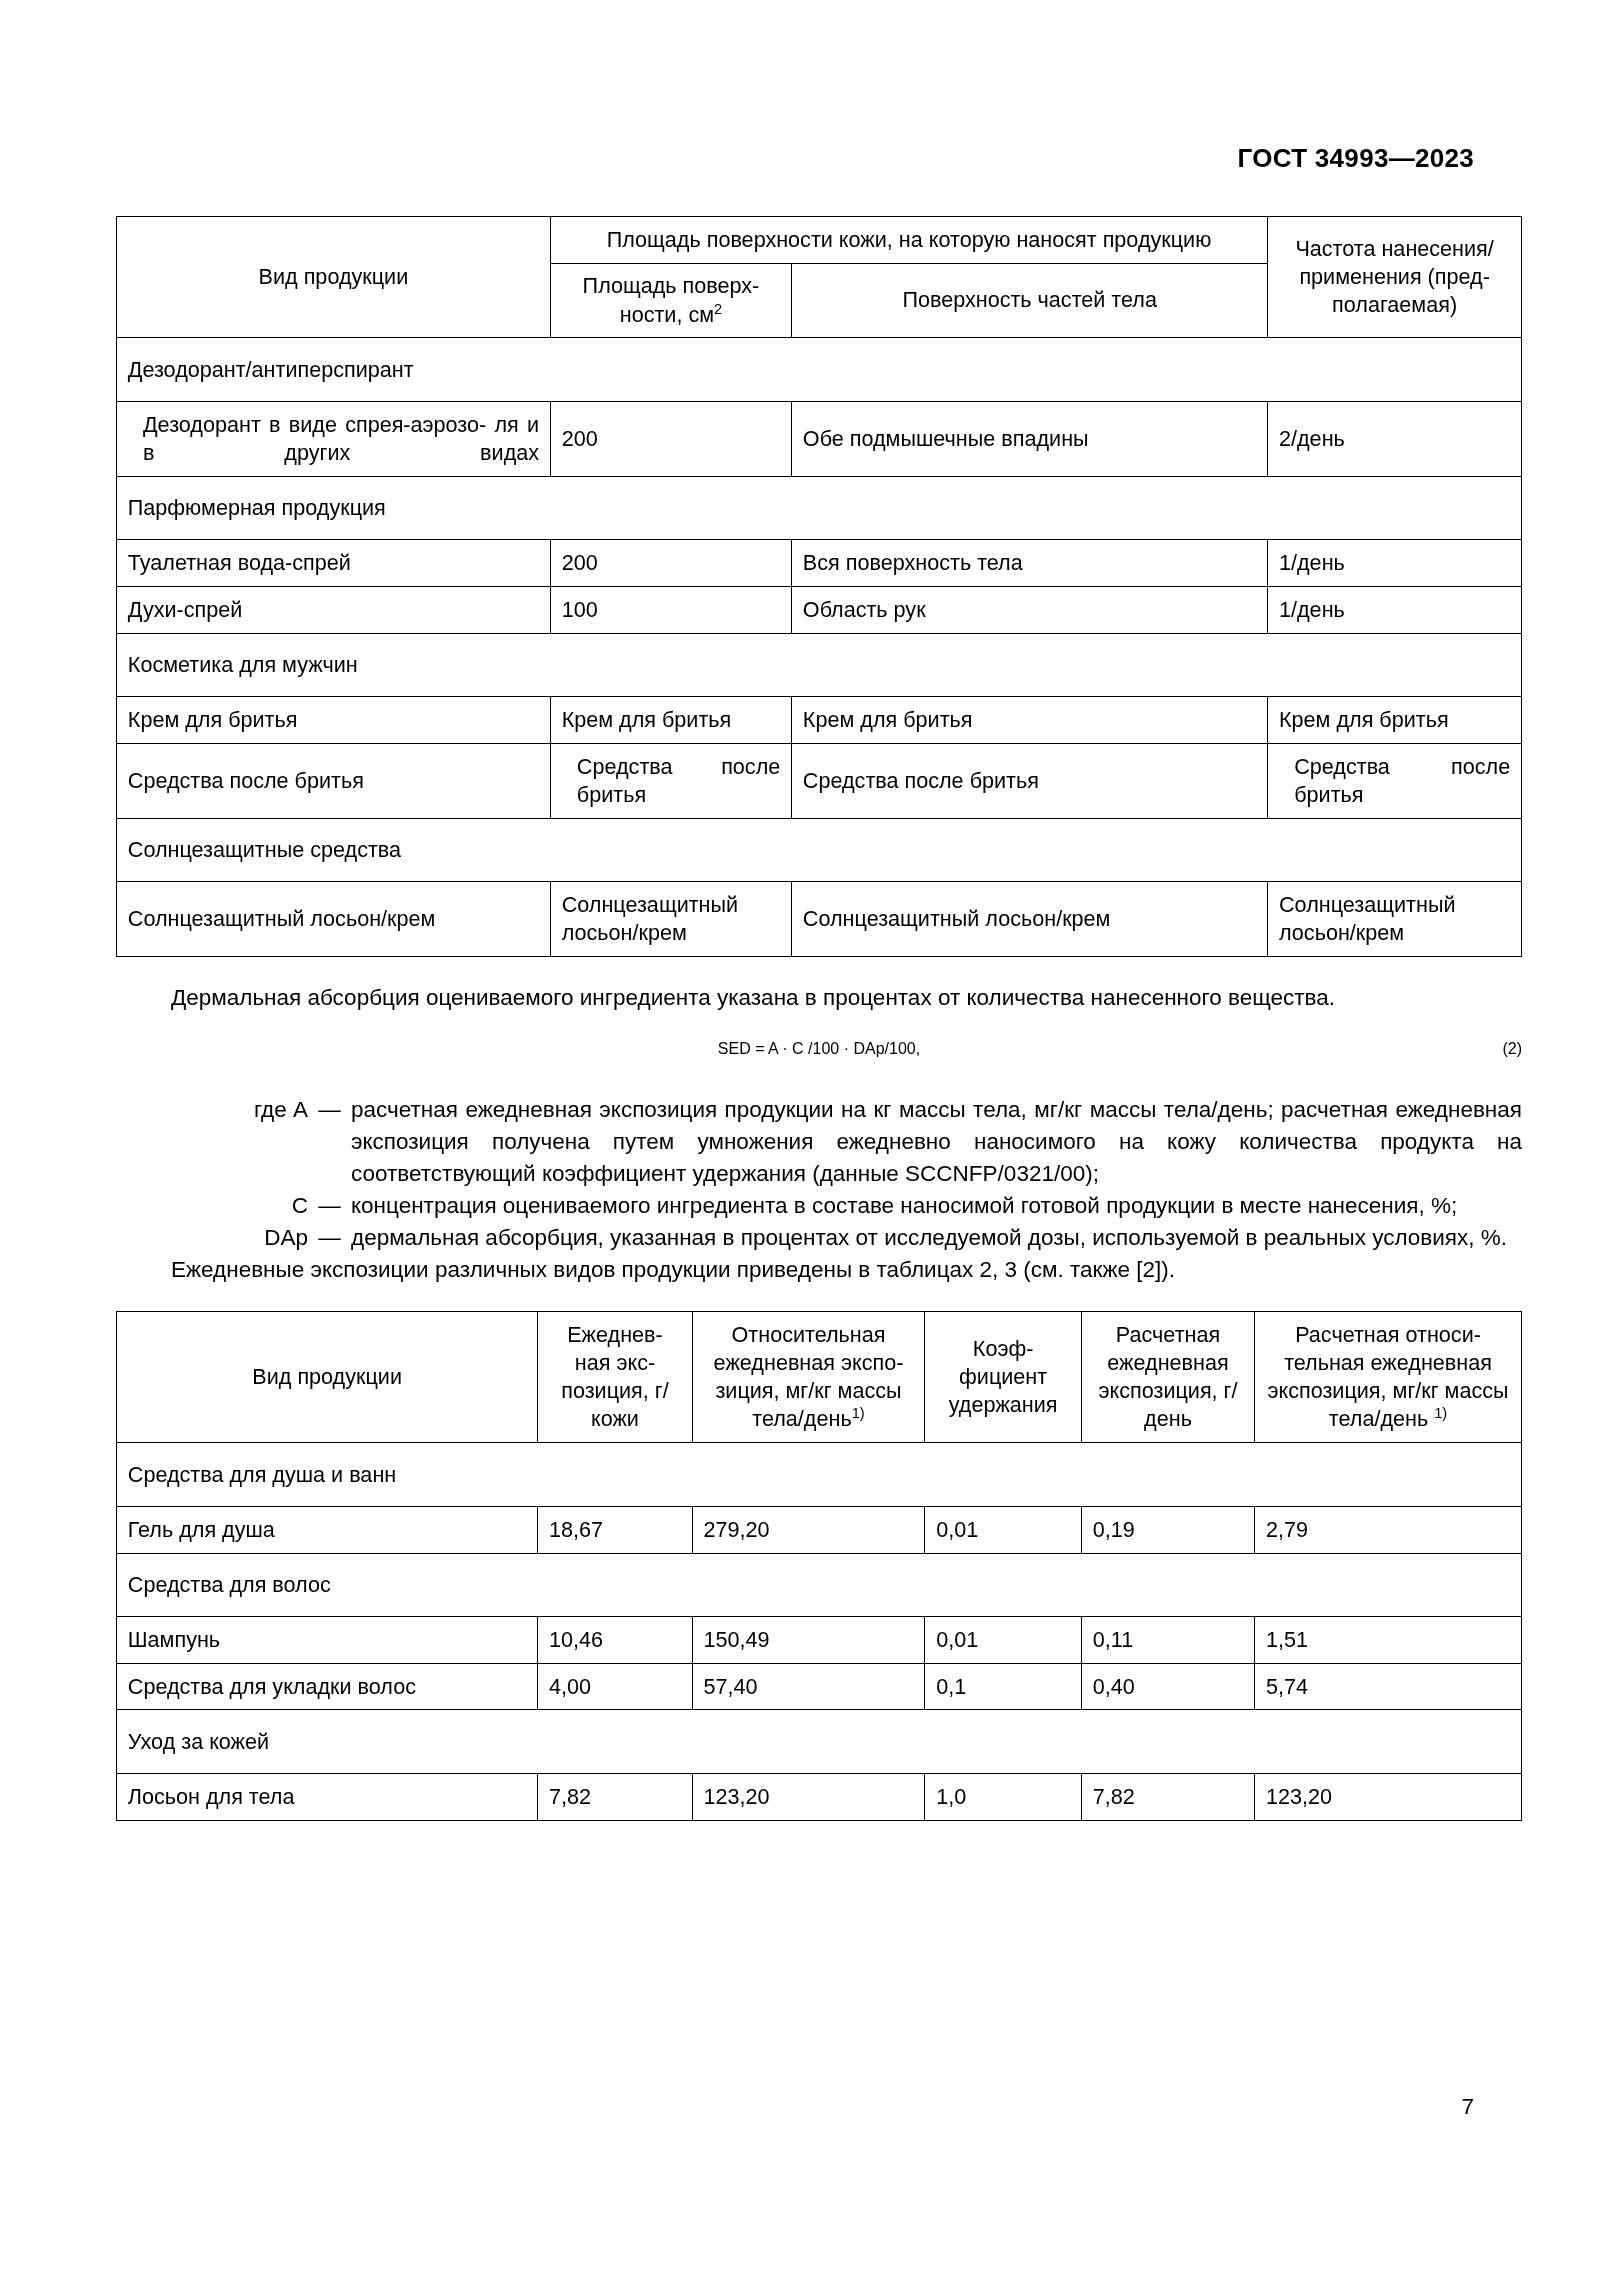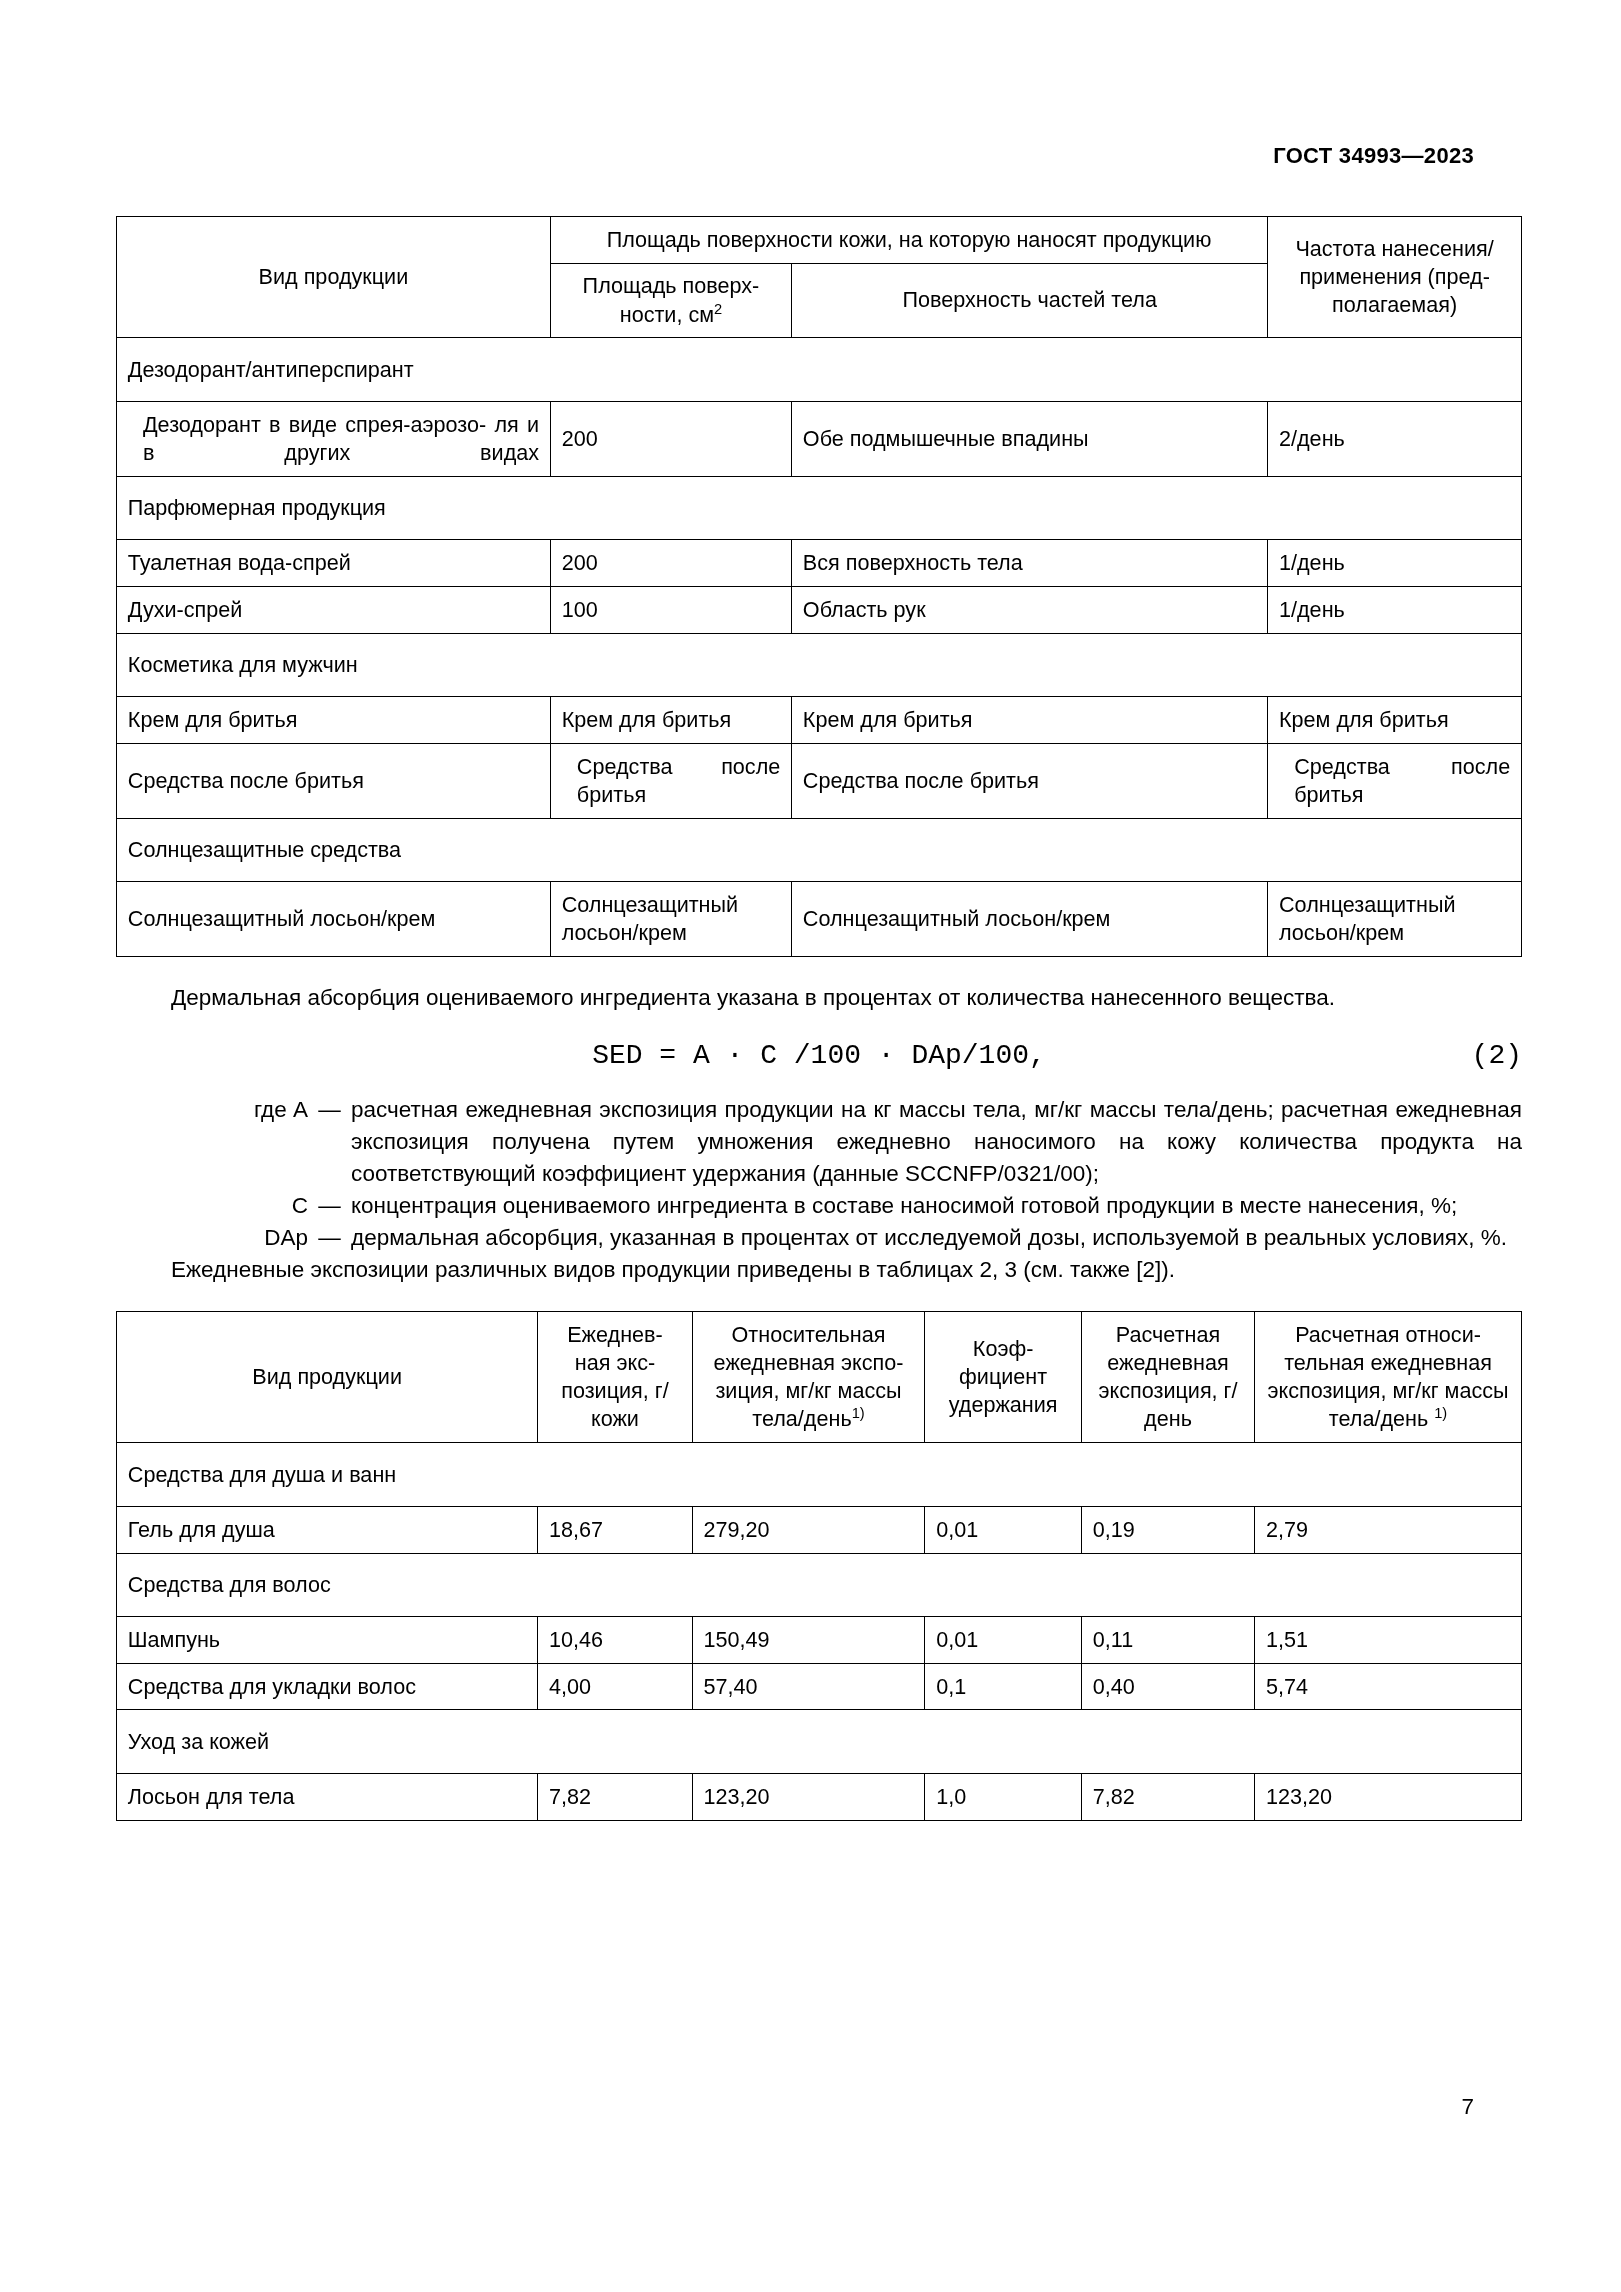--- a/index.html
+++ b/index.html
@@ -22,21 +22,21 @@
     height: 2293px;
     box-sizing: border-box;
     padding: 0;
   }
 
   
   .doc-header {
     position: absolute;
     top: 143px;
     right: 147px;
-    font-size: 22px;
+    font-size: 26px;
     font-weight: bold;
     letter-spacing: 0.3px;
     white-space: nowrap;
   }
 
   
   .content {
     position: absolute;
     left: 116px;
     top: 216px;
@@ -102,24 +102,23 @@
     line-height: 1.42;
     margin: 0;
     text-align: justify;
     text-indent: 55px;
     hyphens: manual;
   }
   .spacer-26 { height: 25.5px; }
 
   .formula-row {
     position: relative;
-    font-size: 28px;
+    font-size: 16px;
     margin: 25.5px 0 25.5px 0;
     height: 29px;
-    font-family: Liberation Mono, monospace;
   }
   .formula-body {
     position: absolute;
     left: 50%;
     transform: translateX(-50%);
     white-space: nowrap;
   }
   .formula-num {
     position: absolute;
     right: 0;

